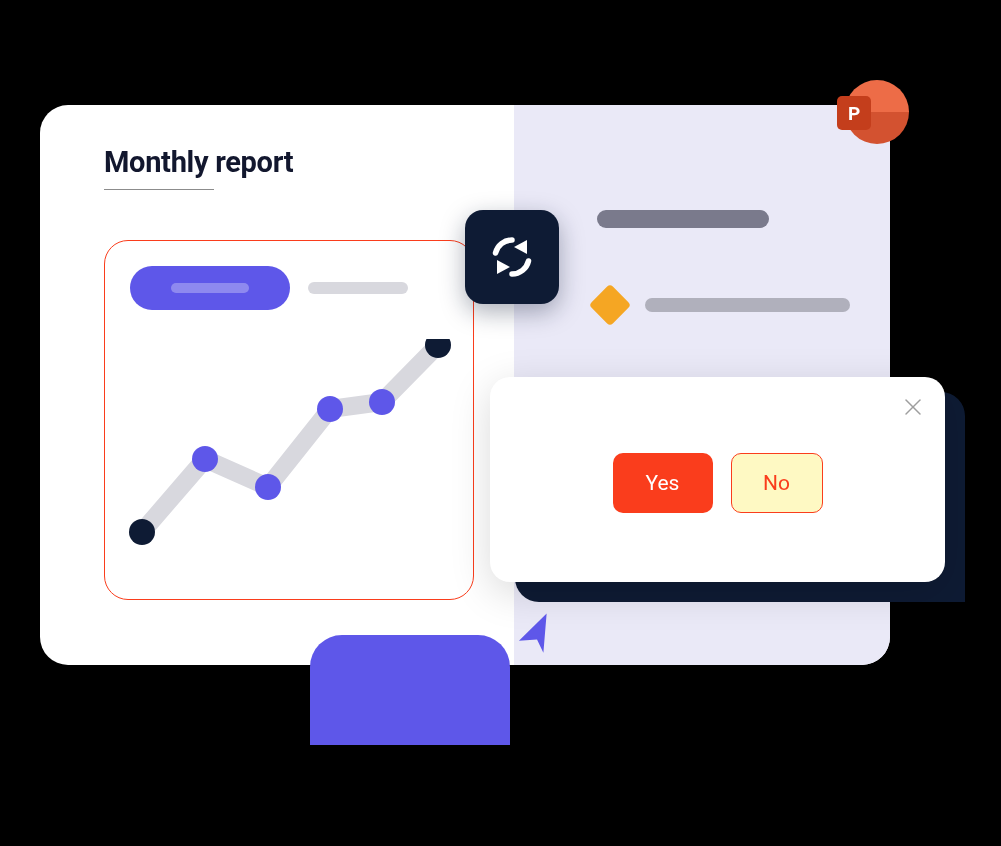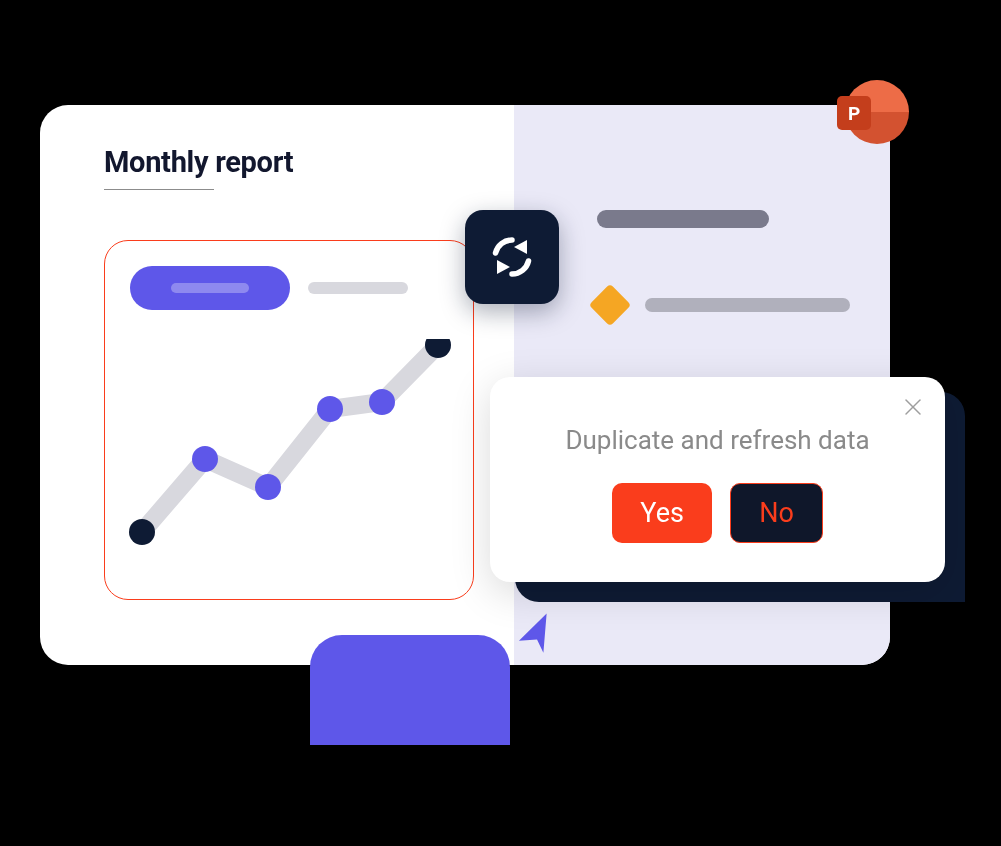--- a/index.html
+++ b/index.html
@@ -216,34 +216,34 @@
     .dialog-buttons {
       display: flex;
       justify-content: center;
       gap: 18px;
       margin-top: 28px;
     }
     .btn {
       height: 60px;
       padding: 0 28px;
       border-radius: 10px;
-      font-size: 27px;
+      font-size: 21px;
       display: flex;
       align-items: center;
       justify-content: center;
       cursor: pointer;
     }
     .btn-yes {
       background: #FA3D1C;
       color: #fff;
       font-weight: 400;
       min-width: 100px;
     }
     .btn-no {
-      background: #0f172a;
+      background: #fef9c3;
       color: #FA3D1C;
       border: 1px solid #FA3D1C;
       min-width: 92px;
     }
     .cursor-shape {
       position: absolute;
       left: 510px;
       top: 610px;
     }
     .bottom-pill {
@@ -313,21 +313,20 @@
 
 <div class="dialog-shadow"></div>
 
 <div class="dialog">
   <div class="dialog-close">
     <svg width="18" height="18" viewBox="0 0 18 18">
       <line x1="2" y1="2" x2="16" y2="16" stroke="#9E9E9E" stroke-width="1.5" stroke-linecap="round"></line>
       <line x1="16" y1="2" x2="2" y2="16" stroke="#9E9E9E" stroke-width="1.5" stroke-linecap="round"></line>
     </svg>
   </div>
-  <div class="dialog-title">Duplicate and refresh data</div>
   <div class="dialog-buttons">
     <div class="btn btn-yes">Yes</div>
     <div class="btn btn-no">No</div>
   </div>
 </div>
 
 <svg class="cursor-shape" width="48" height="48" viewBox="0 0 48 48">
   <path d="M 40 6 L 8 28 L 26 30 L 30 44 Z" fill="#5E57E9" transform="rotate(-10 24 24)"></path>
 </svg>
 

